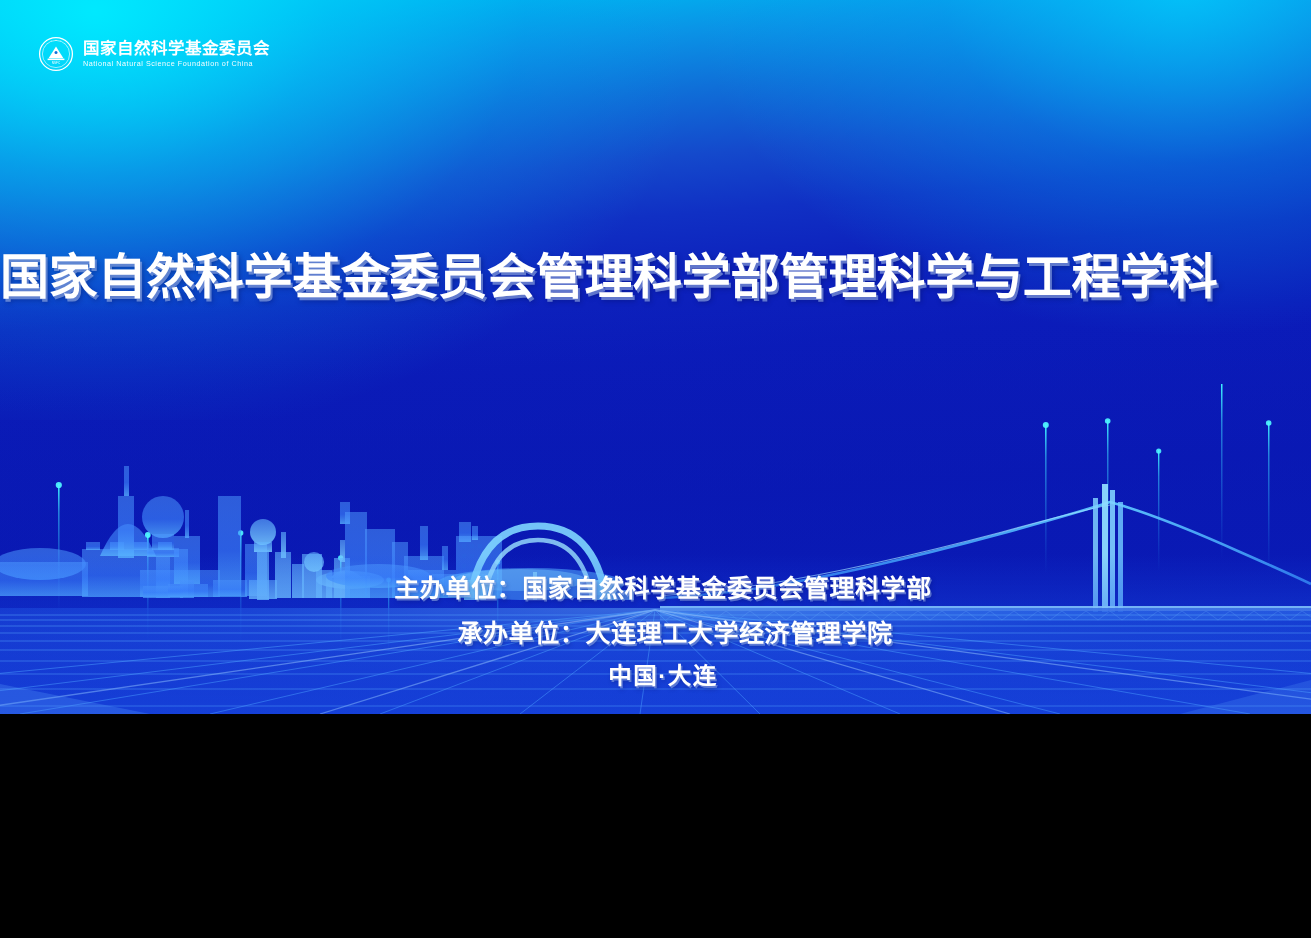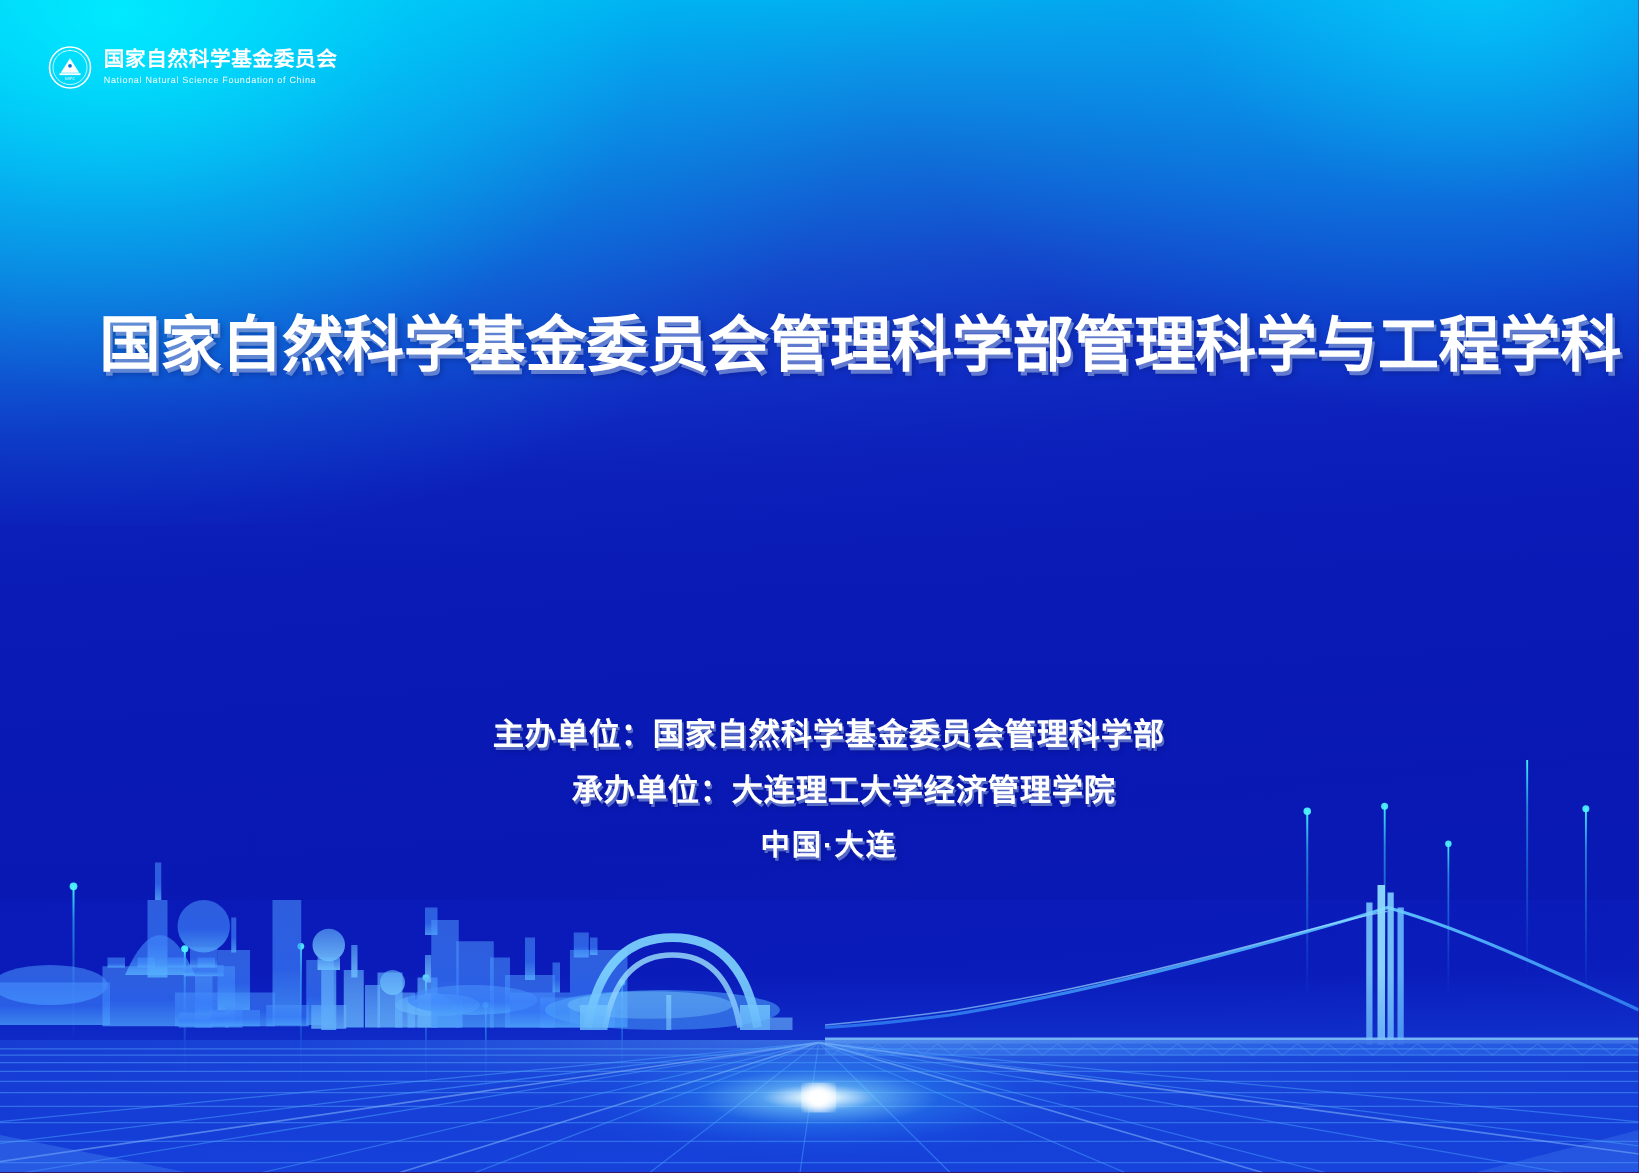--- a/index.html
+++ b/index.html
@@ -8,23 +8,23 @@
     padding: 0;
     background: #000;
   }
   body {
     font-family: "Liberation Sans", "DejaVu Sans", sans-serif;
   }
 
   #stage {
     position: relative;
     width: 1311px;
-    height: 938px;
+    height: 714px;
     overflow: hidden;
-    background: #a21caf;
+    background: #3b82f6;
   }
 
   
   .bg-base {
     position: absolute;
     inset: 0;
     background:
       linear-gradient(175deg,
         #00cdf4 0%,
         #00b4f0 5%,
@@ -110,23 +110,22 @@
     margin-top: 3.5px;
     white-space: nowrap;
     opacity: 0.97;
   }
 
   
   .title-block {
     position: absolute;
     left: 0; right: 14px;
     top: 243px;
-    text-align: right;
+    text-align: left;
     z-index: 30;
-    margin-left: 13px;
   }
   .title-line {
     color: #ffffff;
     font-size: 49px;
     font-weight: 900;
     letter-spacing: 0.5px;
     line-height: 1.42;
     white-space: nowrap;
     text-shadow:
        2px 3px 0 rgba(150,175,230,0.62),

